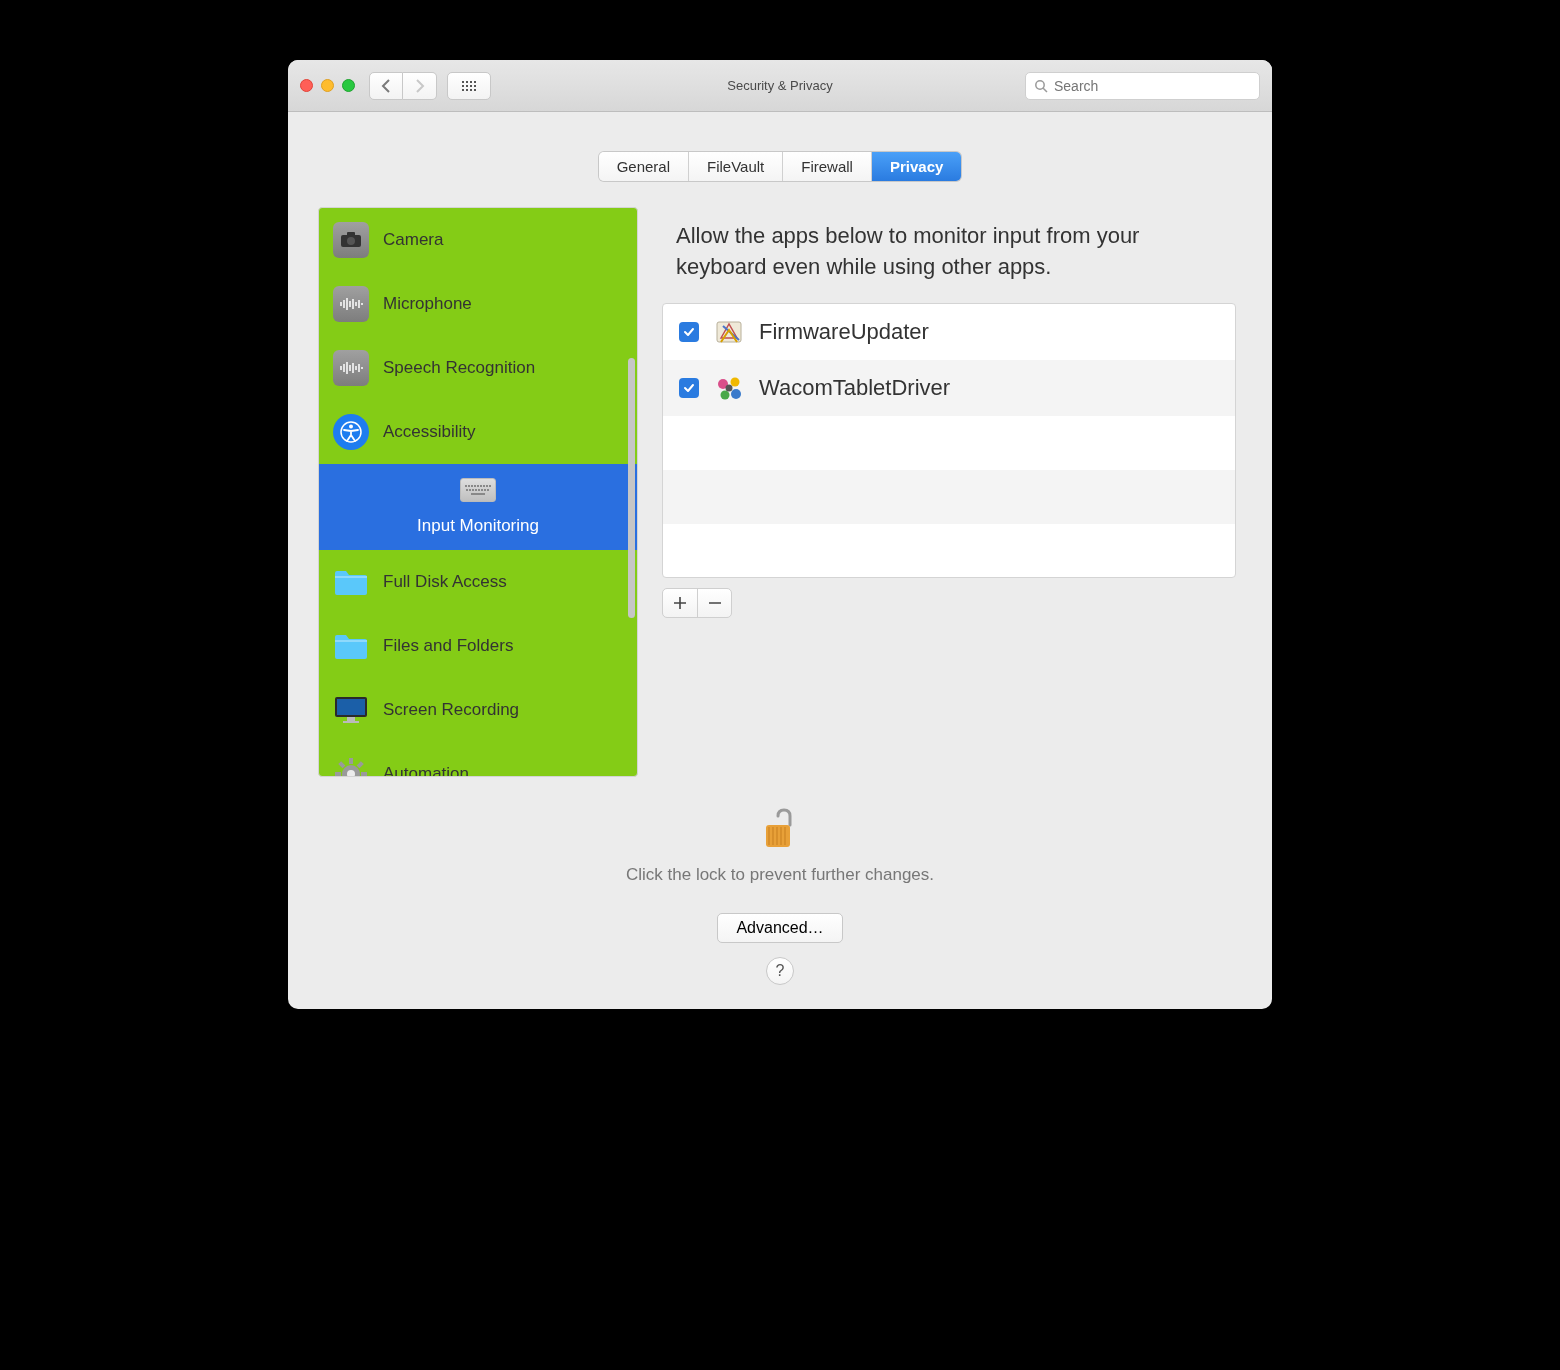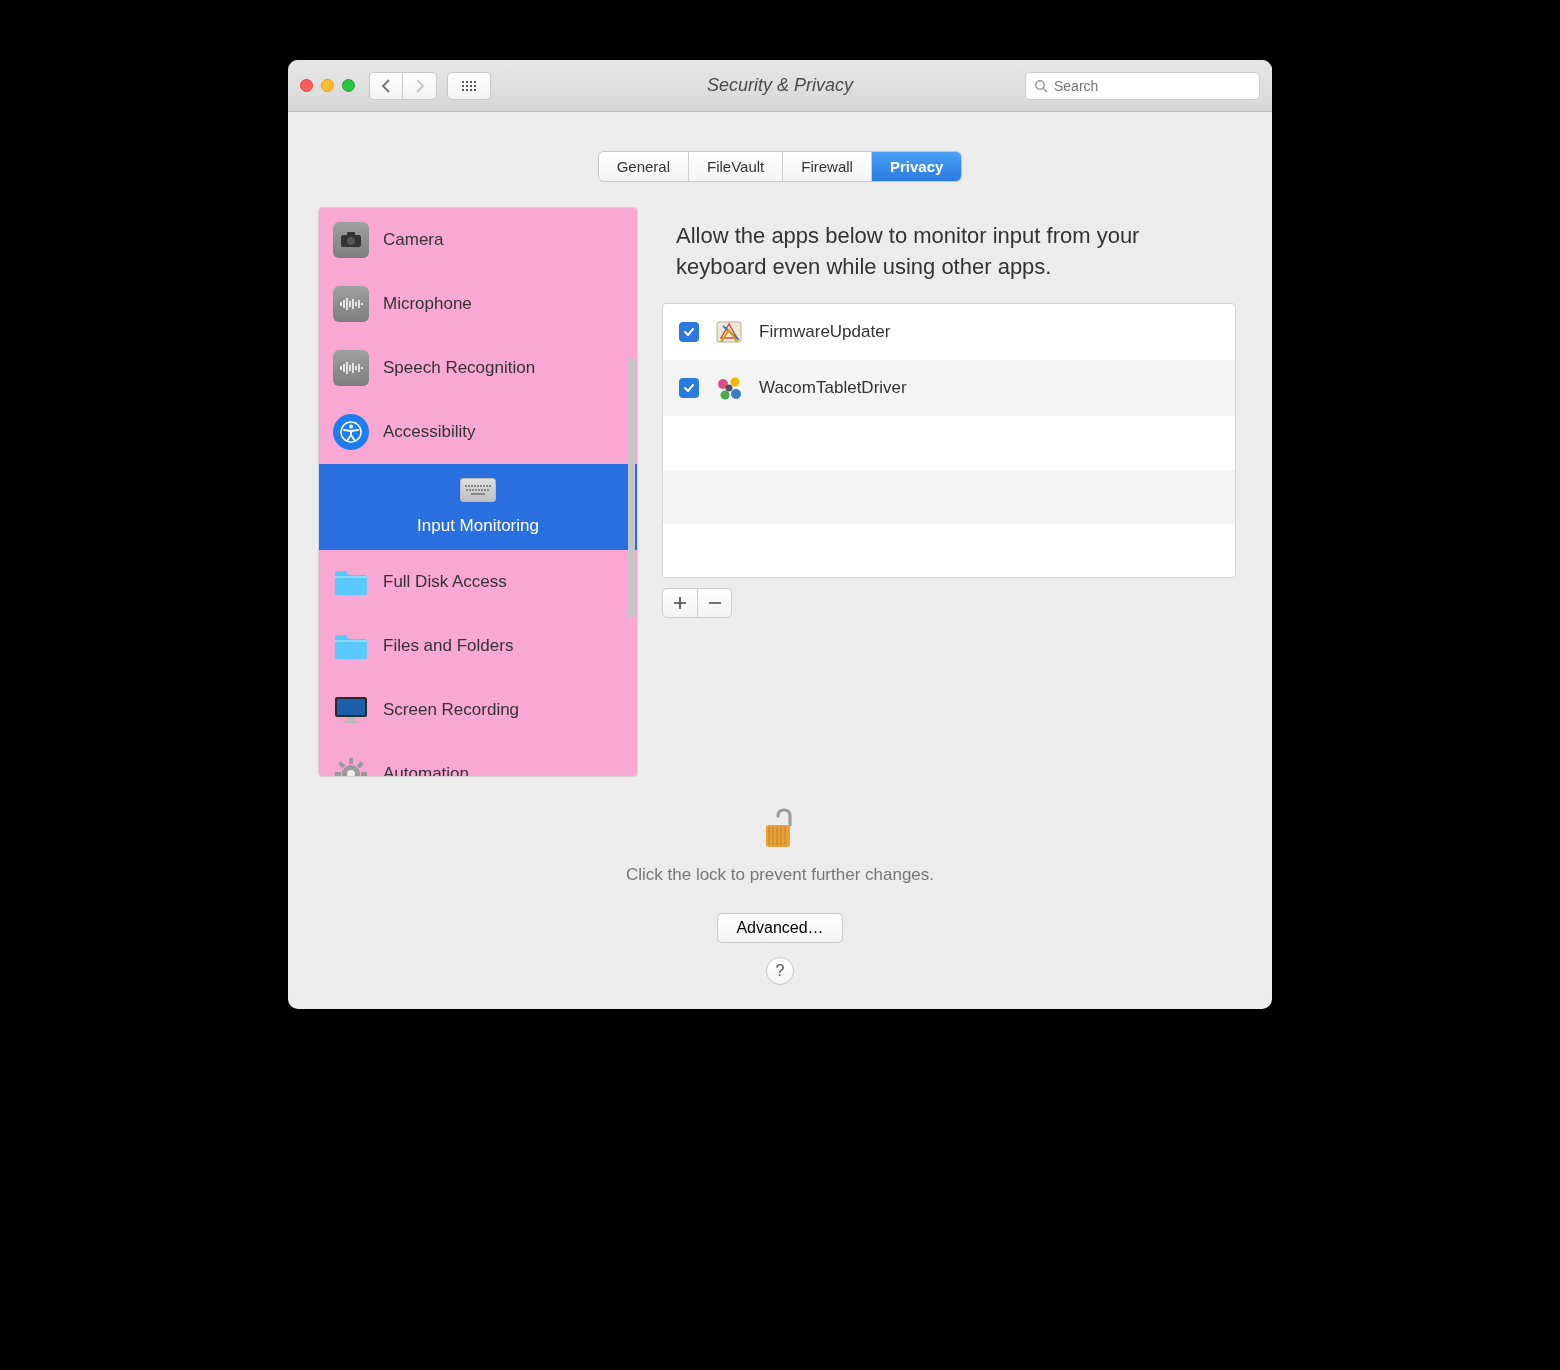--- a/index.html
+++ b/index.html
@@ -51,23 +51,22 @@
     border:1px solid #c8c8c8; border-radius:5px;
     display:flex; align-items:center; justify-content:center; color:#555;
   }
   .grid-icon {
     width:16px; height:12px;
     background:
       radial-gradient(#555 1.2px, transparent 1.2px) 0 0/4px 4px;
   }
   .title {
     position:absolute; left:0; right:0; text-align:center;
-    font-size:18px; font-weight:500; color:#4a4a4a;
+    font-size:13px; font-weight:500; color:#4a4a4a;
     pointer-events:none;
-    font-style:italic;
   }
   .searchbox {
     margin-left:auto;
     width:235px; height:28px;
     background:#fff; border:1px solid #cfcfcf; border-radius:5px;
     display:flex; align-items:center; padding:0 8px; color:#999;
     font-size:14px;
   }
   .searchbox svg { margin-right:6px; flex-shrink:0; }
   .searchbox input {
@@ -89,21 +88,21 @@
     background:linear-gradient(#4aa0f8,#2a7be0);
     color:#fff;
     font-weight:bold;
   }
   
   .content {
     display:flex; gap:18px; padding:18px 30px 10px 30px;
   }
   .sidebar {
     width:320px; height:570px;
-    background:#f9a8d4; border:1px solid #d4d4d4; border-radius:4px;
+    background:#84cc16; border:1px solid #d4d4d4; border-radius:4px;
     overflow:hidden; position:relative;
   }
   .sidebar-scroll { position:absolute; right:2px; top:150px; width:7px; height:260px; background:#c6c6c6; border-radius:4px; }
   .side-item {
     display:flex; align-items:center; gap:14px;
     padding:14px 14px; font-size:17px; color:#333;
     cursor:default;
   }
   .side-item.selected { background:#2a6fe0; color:#fff;flex-direction:column; }
   .side-icon {
@@ -117,21 +116,21 @@
   .desc {
     font-size:22px; color:#333; padding:14px 20px 20px 20px; line-height:1.4;
   }
   .applist {
     margin:0 6px 0 6px;
     background:#fff; border:1px solid #d4d4d4; border-radius:4px;
     height:275px; overflow:hidden;
   }
   .approw {
     display:flex; align-items:center; gap:14px;
-    padding:12px 16px; font-size:17px; color:#333;
+    padding:12px 16px; font-size:22px; color:#333;
   }
   .approw.alt { background:#f4f4f4; }
   .checkbox {
     width:20px; height:20px; border-radius:4px;
     background:#2a7be0; display:flex; align-items:center; justify-content:center;
     flex-shrink:0;
   }
   .appicon { width:32px; height:32px; flex-shrink:0; }
   .addremove {
     display:flex; margin:10px 0 0 6px;

